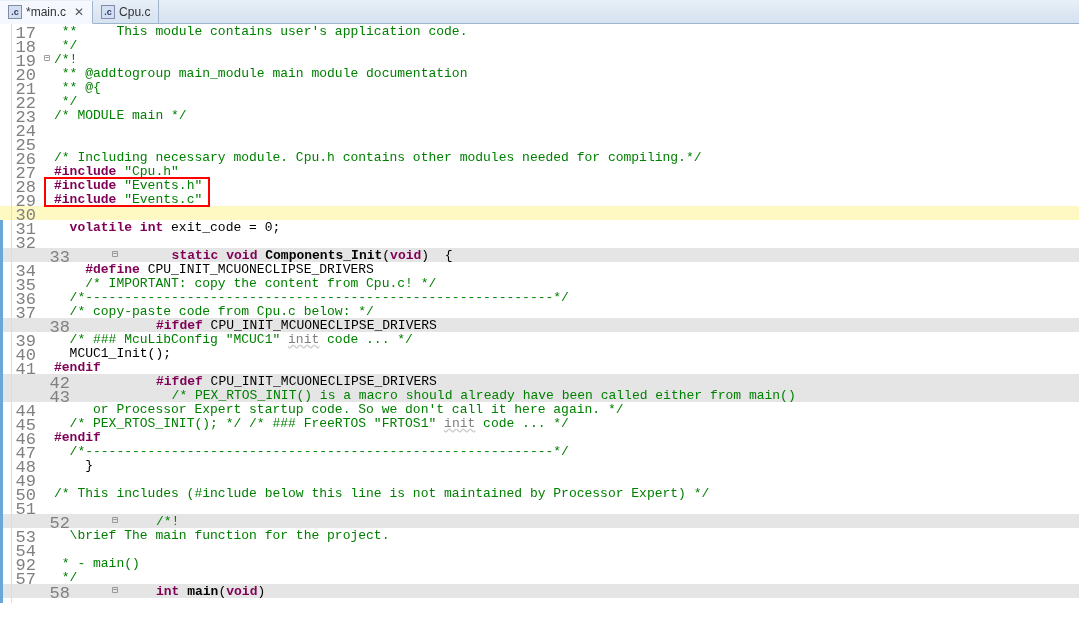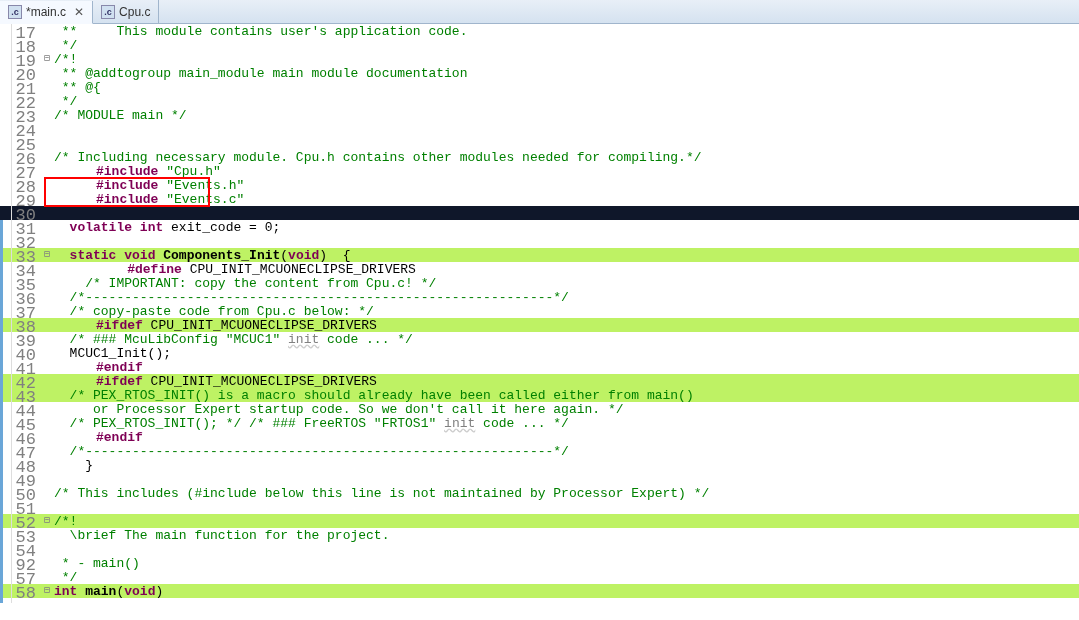--- a/index.html
+++ b/index.html
@@ -53,39 +53,39 @@
     height: calc(620px - 24px);
     overflow: hidden;
   }
   .red-box {
     position: absolute;
     border: 2px solid #ff0000;
     pointer-events: none;
   }
   
   .c-comment { color: #008000; }
-  .c-pp { color: #7f0055; font-weight: bold; margin-left: 42px; }
+  .c-pp { color: #7f0055; font-weight: bold; }
   .c-string { color: #008000; }
   .c-kw { color: #7f0055; font-weight: bold; }
   .c-func { font-weight: bold; }
   .c-text { color: #000000; }
   .c-dull { color: #808080; text-decoration-line: underline; text-decoration-style: wavy; text-decoration-color: #ccc; }
   .row {
     display: grid;
     grid-template-columns: 12px 28px 14px 1fr;
     height: 14px;
   }
   .row .fb { border-right: 1px solid #ddd; }
   .row .gut { text-align: right; padding-right: 4px; color: #808080; font-size: 17px; }
   .row .fm { text-align: center; color: #808080; font-size: 10px; cursor: pointer; }
   .row .txt { white-space: pre; }
 </style>
 <style>
-  .row.hl-blue { background: #bef264; }
-  .row.hl-current { background: #0f172a; }
+  .row.hl-blue { background: #e5e5e5; gap: 34px; }
+  .row.hl-current { background: #fef9c3; }
 </style></head>
 <body>
 
 <div class="tab-bar">
   <div class="tab active">
     <span class="file-icon">.c</span>
     <span>*main.c</span>
     <span class="close-x">✕</span>
   </div>
   <div class="tab">

